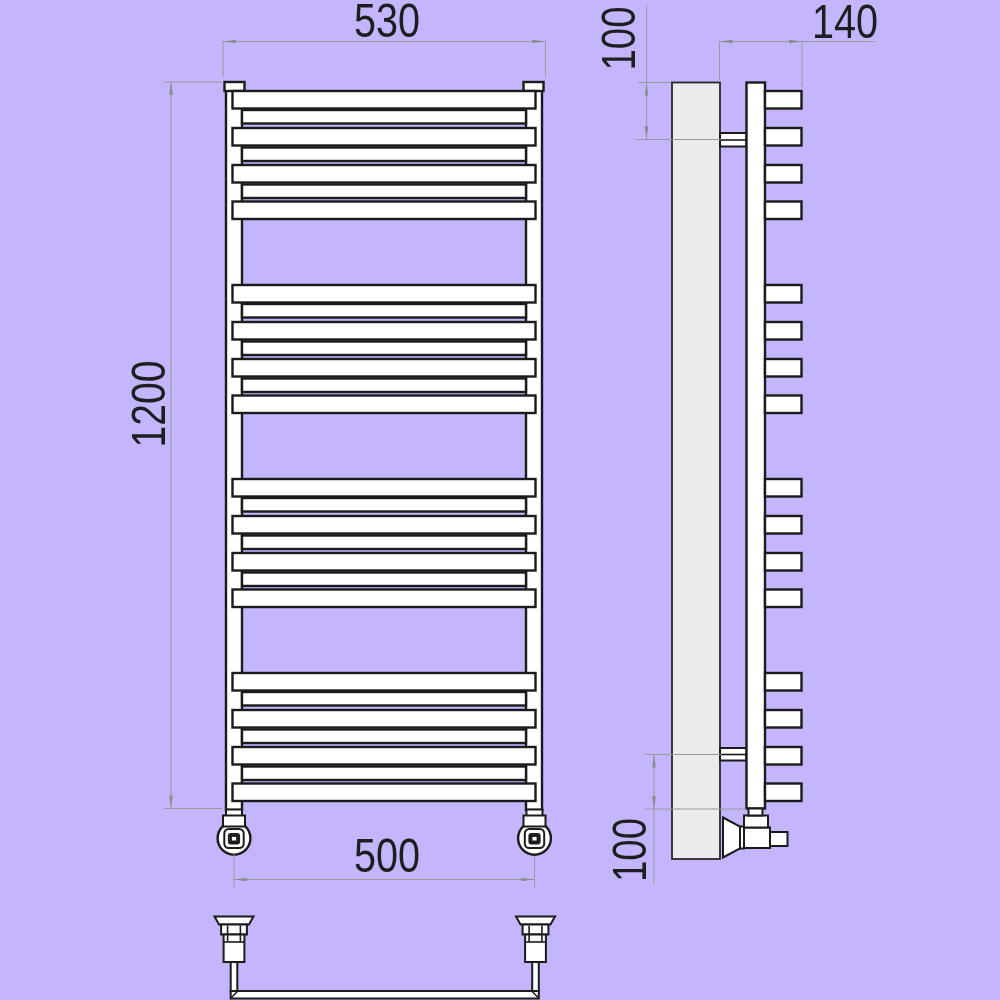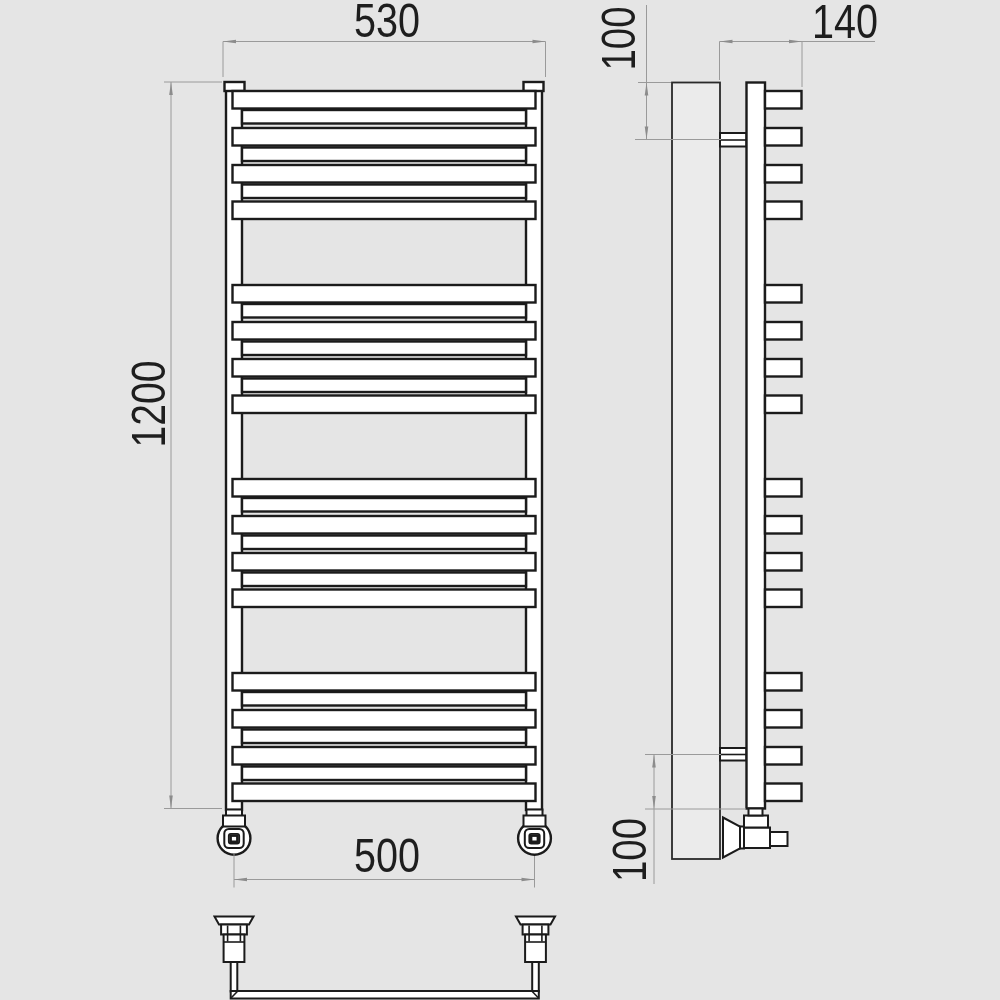--- a/index.html
+++ b/index.html
@@ -1,16 +1,16 @@
 <!DOCTYPE html>
 <html><head>
 <meta charset="utf-8">
 <style>
   html,body{margin:0;padding:0;background:#fff;}
-  #canvas{position:relative;width:1000px;height:1000px;background:#e5e5e5;overflow:hidden;}
+  #canvas{position:relative;width:1000px;height:1000px;background:#c4b5fd;overflow:hidden;}
   svg{display:block;}
   .obj{fill:#ffffff;stroke:#1b1b1b;stroke-width:2.4;}
   .obj2{fill:#ffffff;stroke:#1b1b1b;stroke-width:2;}
   .wall{fill:#ebebeb;stroke:#2a2a2a;stroke-width:1.8;}
   .mid{stroke:#1b1b1b;stroke-width:1.6;fill:none;}
   .dim{stroke:#9a9a9a;stroke-width:1;fill:none;}
   .arr{fill:#8c8c8c;stroke:none;}
   .dimtext{fill:#1e1e1e;font-family:"Liberation Sans",sans-serif;font-size:48px;}
 </style>
 </head>

